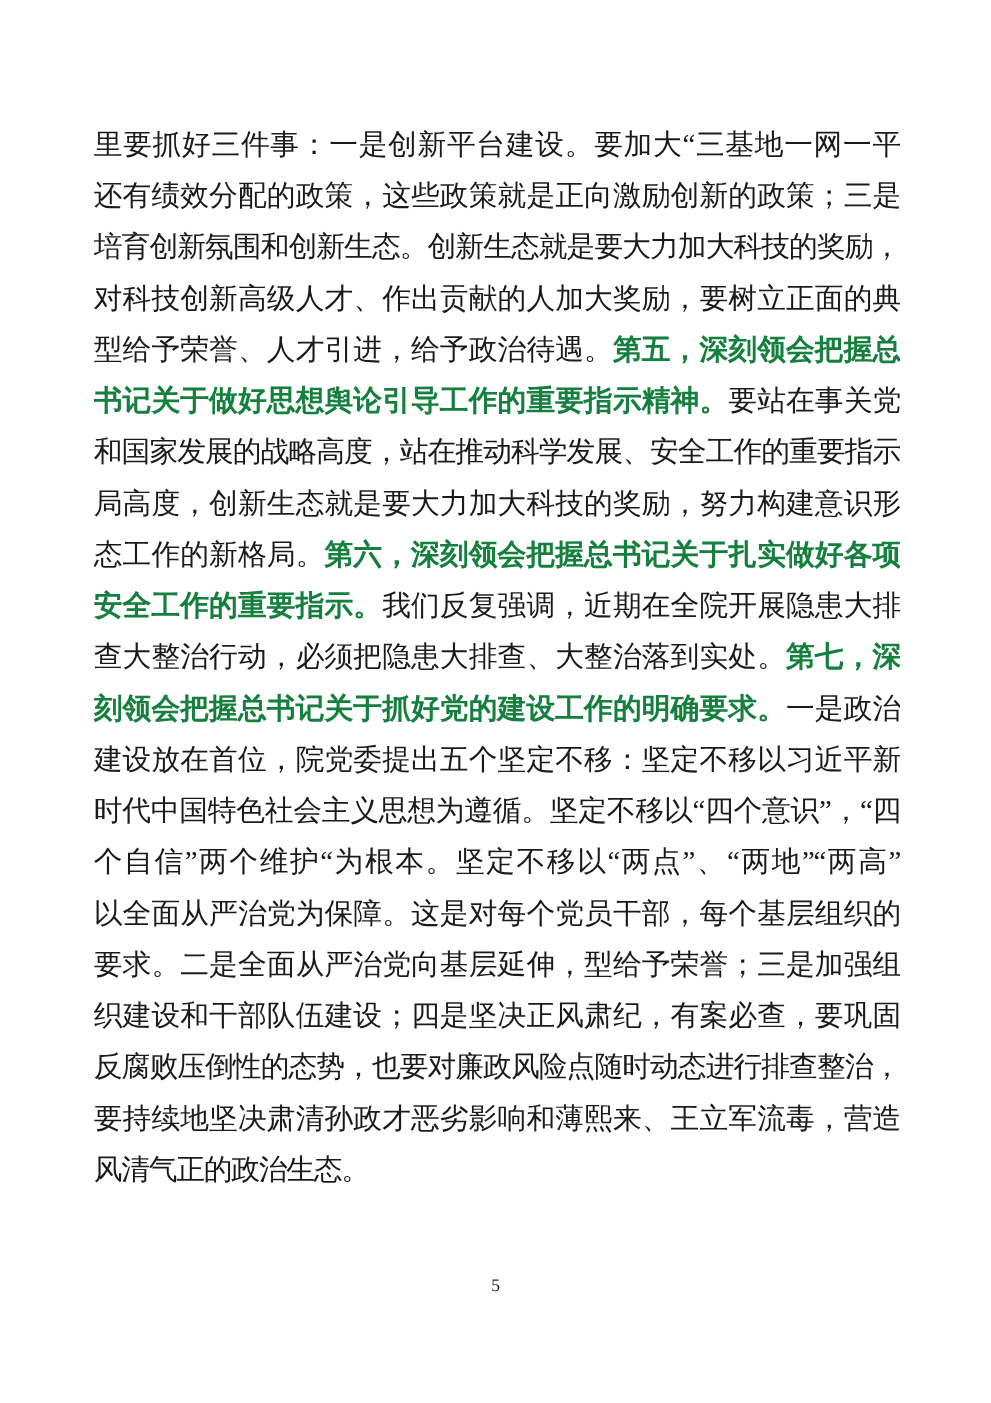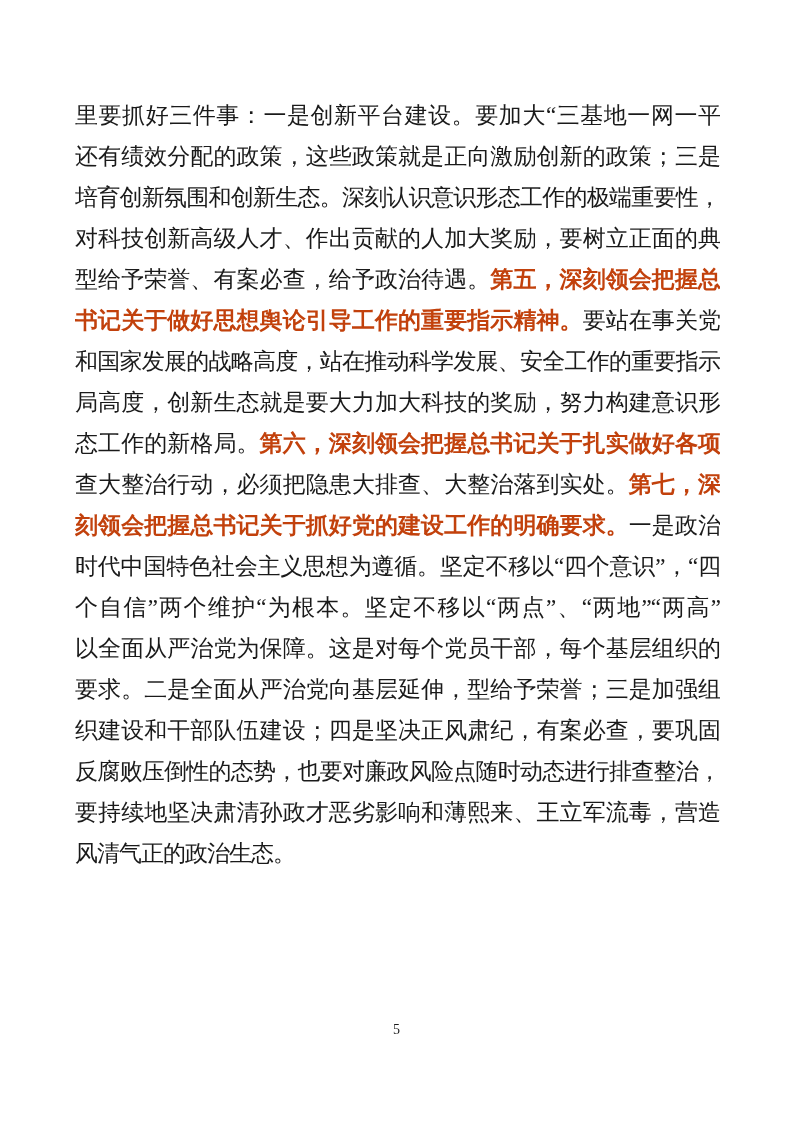--- a/index.html
+++ b/index.html
@@ -31,49 +31,51 @@
     text-align-last: justify;
     overflow: hidden;
     white-space: nowrap;
   }
   .line.no-justify {
     text-align: right;
     text-align-last: left;
   }
   .seg-bold {
     font-weight: 700;
-    color: #c2410c;
+    color: #15803d;
   }
   .page-number {
     position: absolute;
     top: 1020px;
     left: 0;
     width: 100%;
     text-align: center;
     font-size: 14px;
     color: #1a1a1a;
     line-height: 20px;
   }
 </style>
 </head>
 <body>
 
 <div class="page">
   <div class="text-block" id="text-block">
       <div class="line"><span class="seg">里要抓好三件事：一是创新平台建设。要加大“三基地一网一平</span></div>
       <div class="line"><span class="seg">还有绩效分配的政策，这些政策就是正向激励创新的政策；三是</span></div>
-      <div class="line"><span class="seg">培育创新氛围和创新生态。深刻认识意识形态工作的极端重要性，</span></div>
+      <div class="line"><span class="seg">培育创新氛围和创新生态。创新生态就是要大力加大科技的奖励，</span></div>
       <div class="line"><span class="seg">对科技创新高级人才、作出贡献的人加大奖励，要树立正面的典</span></div>
-      <div class="line"><span class="seg">型给予荣誉、有案必查，给予政治待遇。</span><span class="seg-bold">第五，深刻领会把握总</span></div>
+      <div class="line"><span class="seg">型给予荣誉、人才引进，给予政治待遇。</span><span class="seg-bold">第五，深刻领会把握总</span></div>
       <div class="line"><span class="seg-bold">书记关于做好思想舆论引导工作的重要指示精神。</span><span class="seg">要站在事关党</span></div>
       <div class="line"><span class="seg">和国家发展的战略高度，站在推动科学发展、安全工作的重要指示</span></div>
       <div class="line"><span class="seg">局高度，创新生态就是要大力加大科技的奖励，努力构建意识形</span></div>
       <div class="line"><span class="seg">态工作的新格局。</span><span class="seg-bold">第六，深刻领会把握总书记关于扎实做好各项</span></div>
+      <div class="line"><span class="seg-bold">安全工作的重要指示。</span><span class="seg">我们反复强调，近期在全院开展隐患大排</span></div>
       <div class="line"><span class="seg">查大整治行动，必须把隐患大排查、大整治落到实处。</span><span class="seg-bold">第七，深</span></div>
       <div class="line"><span class="seg-bold">刻领会把握总书记关于抓好党的建设工作的明确要求。</span><span class="seg">一是政治</span></div>
+      <div class="line"><span class="seg">建设放在首位，院党委提出五个坚定不移：坚定不移以习近平新</span></div>
       <div class="line"><span class="seg">时代中国特色社会主义思想为遵循。坚定不移以“四个意识”，“四</span></div>
       <div class="line"><span class="seg">个自信”两个维护“为根本。坚定不移以“两点”、“两地”“两高”</span></div>
       <div class="line"><span class="seg">以全面从严治党为保障。这是对每个党员干部，每个基层组织的</span></div>
       <div class="line"><span class="seg">要求。二是全面从严治党向基层延伸，型给予荣誉；三是加强组</span></div>
       <div class="line"><span class="seg">织建设和干部队伍建设；四是坚决正风肃纪，有案必查，要巩固</span></div>
       <div class="line"><span class="seg">反腐败压倒性的态势，也要对廉政风险点随时动态进行排查整治，</span></div>
       <div class="line"><span class="seg">要持续地坚决肃清孙政才恶劣影响和薄熙来、王立军流毒，营造</span></div>
       <div class="line no-justify"><span class="seg">风清气正的政治生态。</span></div>
     </div>
   <div class="page-number">5</div>

